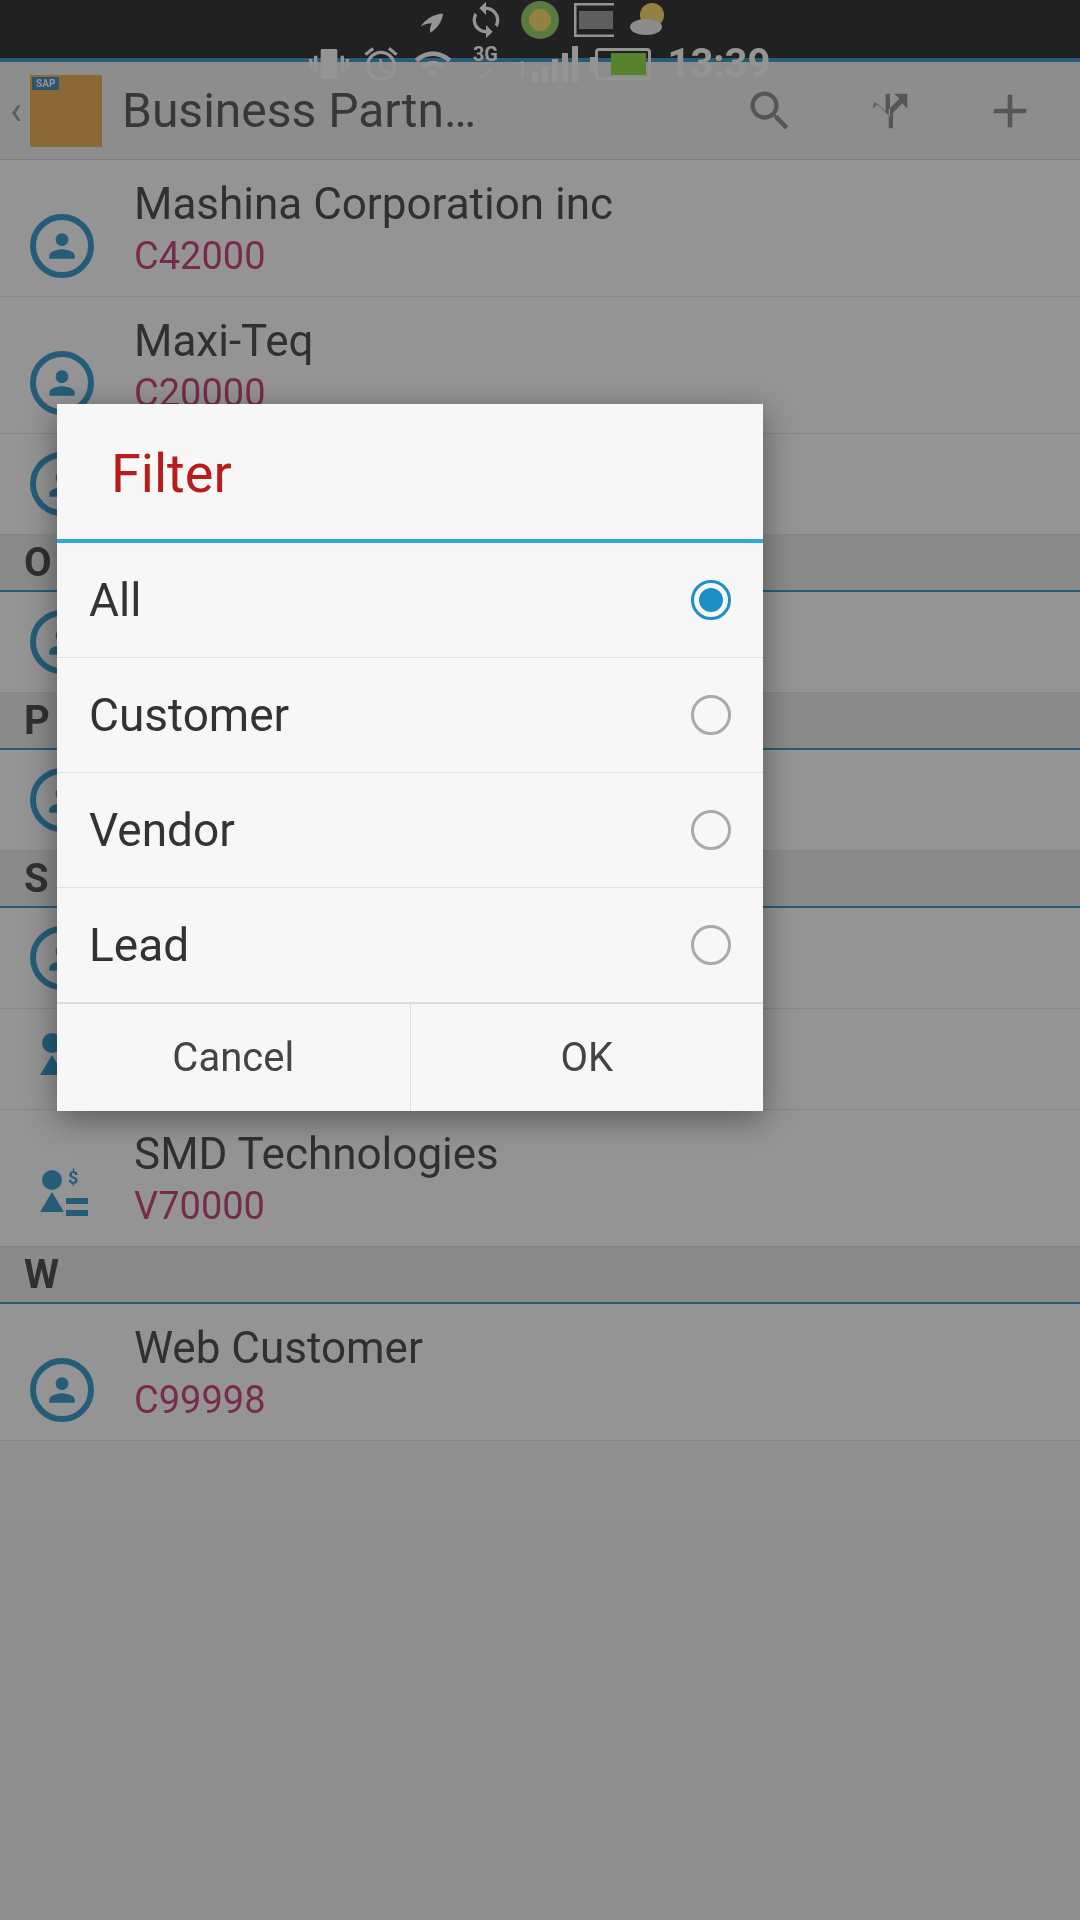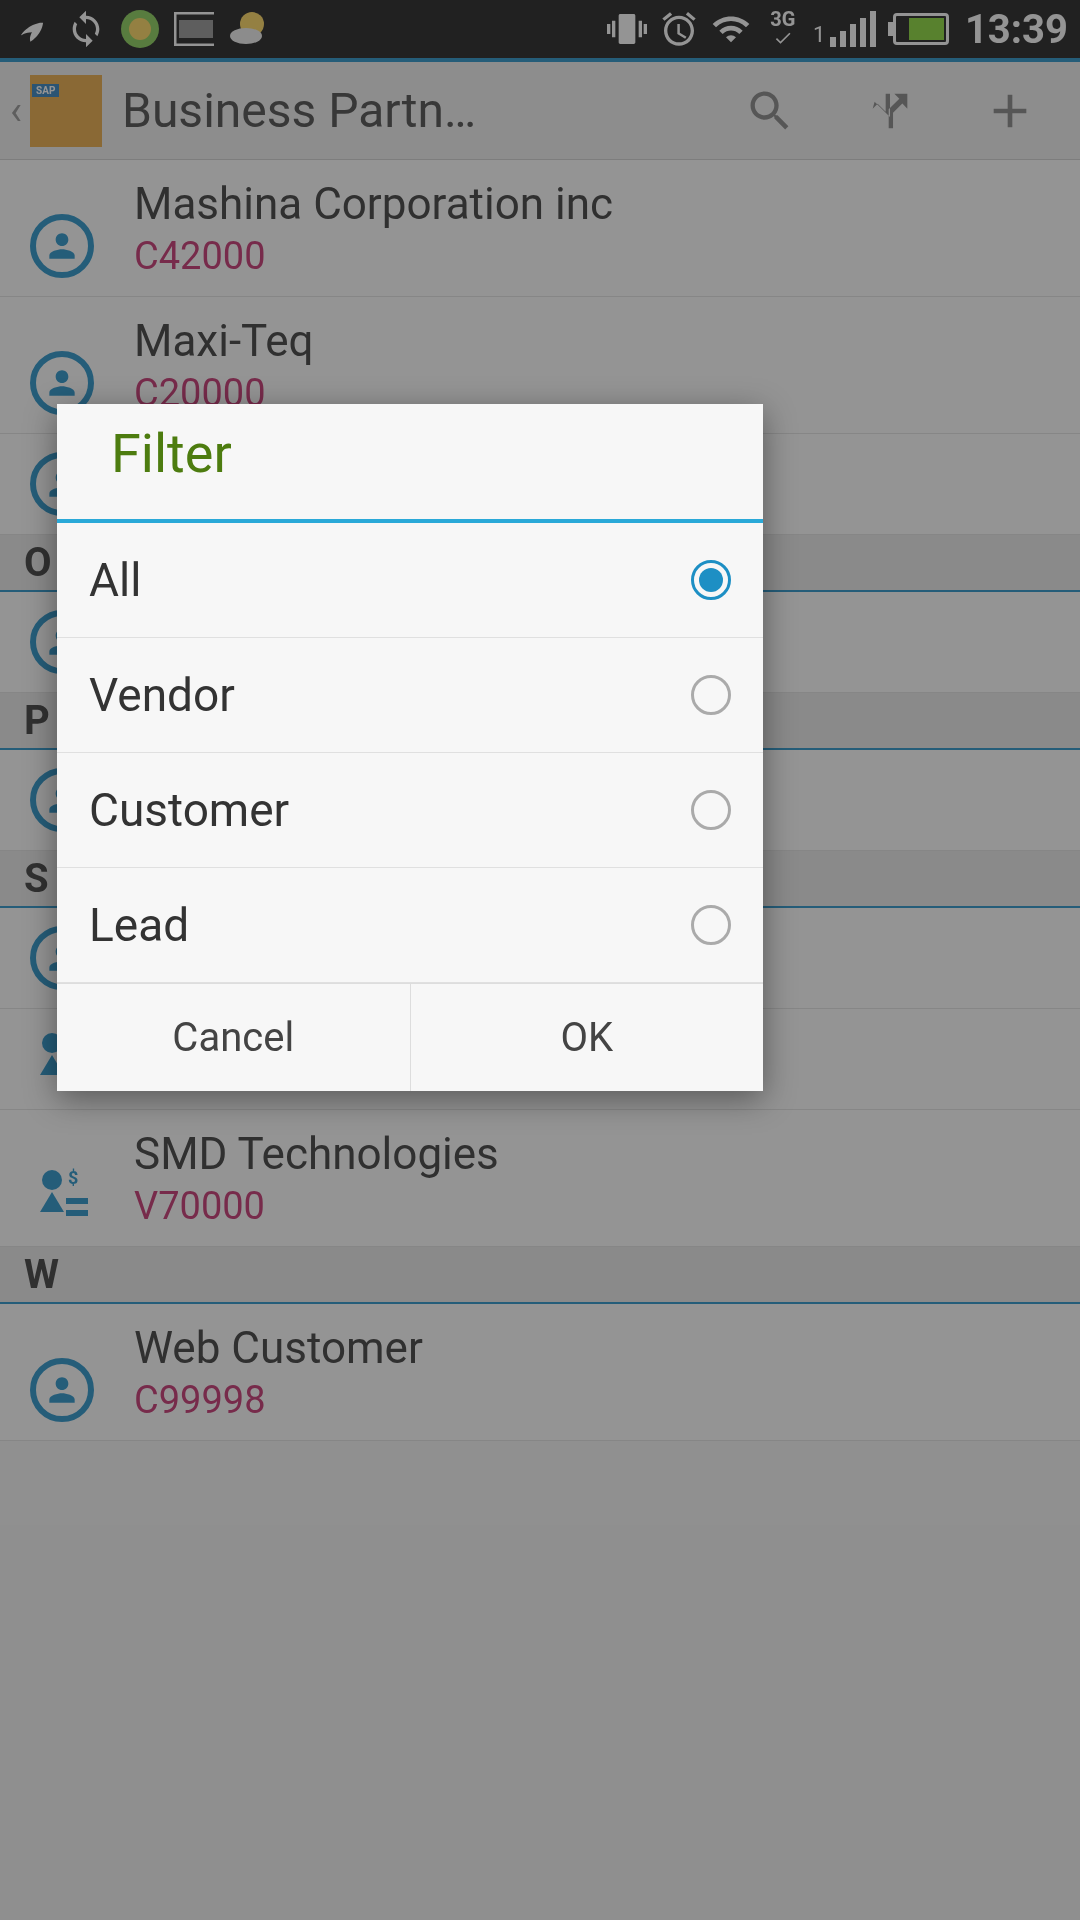--- a/index.html
+++ b/index.html
@@ -17,20 +17,21 @@
     }
     
     .status-bar {
       height: 58px;
       background: #000;
       display: flex;
       align-items: center;
       justify-content: space-between;
       padding: 0 12px;
       color: #fff;
+      flex-direction: column;
     }
     .status-left {
       display: flex;
       align-items: center;
       gap: 14px;
     }
     .status-right {
       display: flex;
       align-items: center;
       gap: 12px;
@@ -99,21 +100,20 @@
     }
     .app-icon-sap {
       position: absolute;
       top: 2px;
       left: 2px;
       background: #1871b5;
       color: #fff;
       font-size: 10px;
       padding: 1px 4px;
       font-weight: bold;
-      margin-top: 7px;
     }
     .back-chevron {
       width: 20px;
       height: 70px;
       display: flex;
       align-items: center;
       color: #888;
       font-size: 40px;
     }
     .app-title {
@@ -203,22 +203,22 @@
     .dialog {
       position: absolute;
       top: 404px;
       left: 57px;
       width: 706px;
       background: #f7f7f7;
       box-shadow: 0 8px 30px rgba(0,0,0,0.4);
     }
     .dialog-title {
       font-size: 54px;
-      color: #4d7c0f;
-      padding: 18px 54px 34px;
+      color: #b91c1c;
+      padding: 38px 54px 34px;
       border-bottom: 4px solid #2aa9d8;
     }
     .dialog-option {
       display: flex;
       align-items: center;
       justify-content: space-between;
       padding: 30px 32px;
       border-bottom: 1px solid #e0e0e0;
     }
     .dialog-option-label {
@@ -476,25 +476,25 @@
 <div class="dialog">
   <div class="dialog-title">Filter</div>
   <div id="dialog-options">
       <div class="dialog-option">
         <div class="dialog-option-label">All</div>
         <div class="radio selected">
           <div class="radio-dot"></div>
         </div>
       </div>
       <div class="dialog-option">
+        <div class="dialog-option-label">Customer</div>
+        <div class="radio "></div>
+      </div>
+      <div class="dialog-option">
         <div class="dialog-option-label">Vendor</div>
-        <div class="radio "></div>
-      </div>
-      <div class="dialog-option">
-        <div class="dialog-option-label">Customer</div>
         <div class="radio "></div>
       </div>
       <div class="dialog-option">
         <div class="dialog-option-label">Lead</div>
         <div class="radio "></div>
       </div>
     </div>
   <div class="dialog-buttons">
     <div class="dialog-button">Cancel</div>
     <div class="dialog-button">OK</div>

